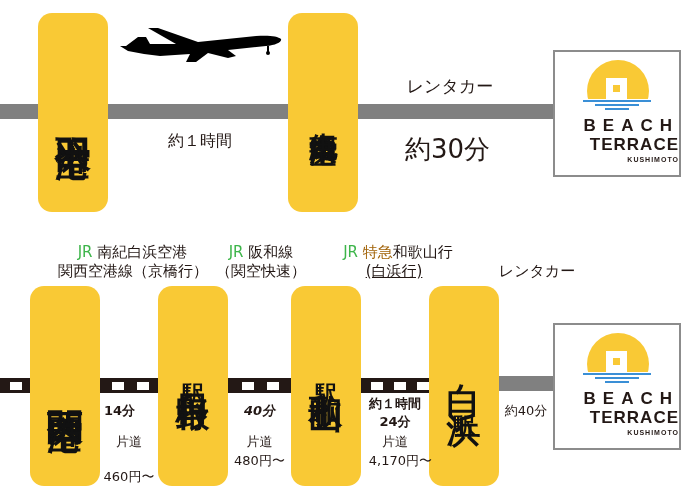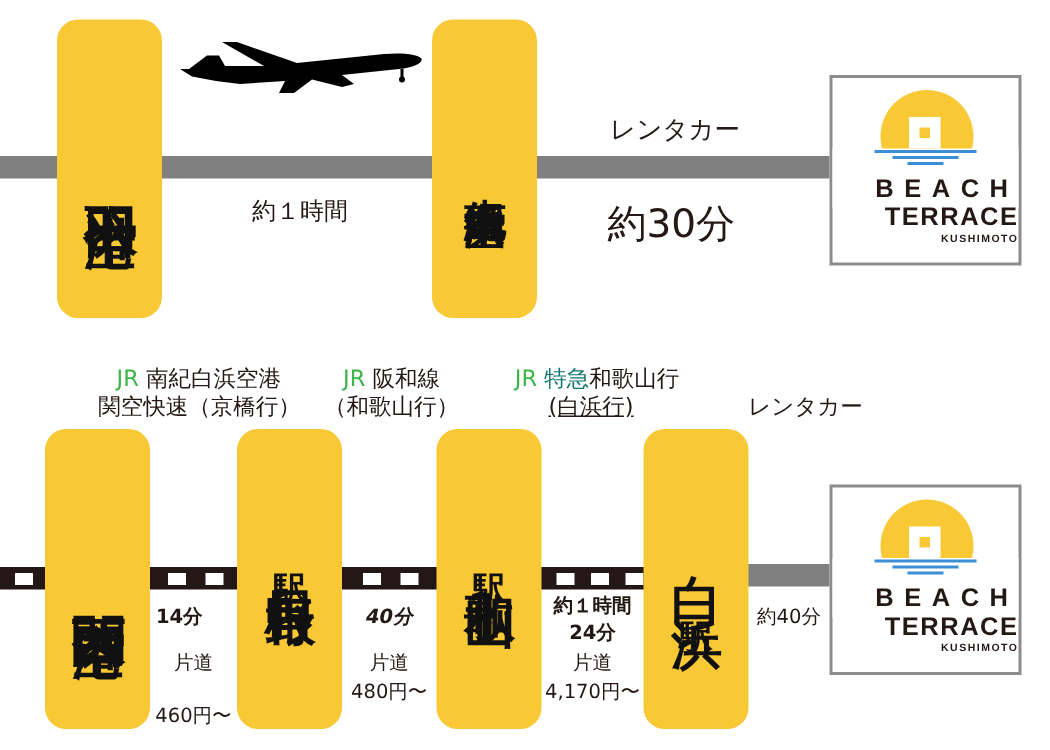--- a/index.html
+++ b/index.html
@@ -9,21 +9,21 @@
   .station{position:absolute;background:#f9c935;border-radius:14px;display:flex;flex-direction:column;
            align-items:center;justify-content:center;}
   .vname{writing-mode:vertical-rl;text-orientation:upright;font-weight:bold;color:#111;line-height:1;}
   .eki{font-weight:bold;color:#111;font-size:22px;line-height:1;}
   .graybar{position:absolute;background:#808080;}
   .rail{position:absolute;background:#231815;height:15px;top:378px;}
   .sq{position:absolute;top:4px;width:12px;height:8px;background:#ffffff;}
   .label{position:absolute;font-size:15px;color:#231815;white-space:nowrap;text-align:center;}
   .small{font-size:13px;}
   .jr{color:#3db54a;}
-  .red{color:#0f766e;}
+  .red{color:#a16207;}
   .logo{position:absolute;width:124px;height:123px;border:2px solid #8c8c8c;background:#fff;}
   .sun{position:absolute;left:32px;top:8px;width:62px;height:62px;border-radius:50%;background:#f9c935;overflow:hidden;}
   .sun-cut{position:absolute;left:0;top:47px;width:124px;height:40px;background:#fff;}
   .win{position:absolute;left:51px;top:26px;width:21px;height:21px;background:#fff;}
   .win-in{position:absolute;left:7px;top:7px;width:7px;height:7px;background:#f9c935;}
   .wave{position:absolute;height:2px;background:#3a8fd6;}
   .beach{position:absolute;left:0;width:124px;text-align:right;font-family:"Liberation Sans",sans-serif;font-weight:bold;color:#231815;}
 </style>
 </head>
 <body>
@@ -96,48 +96,48 @@
 
 <div class="station" style="left:429px;top:286px;width:70px;height:200px;">
   <span class="vname" style="font-size:34px;letter-spacing:28px;margin-top:22px;">白浜</span>
   <span class="eki" style="margin-top:2px;">駅</span>
 </div>
 
 <div class="label" style="left:60px;top:243px;width:145px;">
   <span class="jr">JR</span>
   <span>南紀白浜空港</span>
 </div>
-<div class="label" style="left:58px;top:262px;width:150px;">関空快速（京橋行）</div>
+<div class="label" style="left:58px;top:262px;width:150px;">関西空港線（京橋行）</div>
 
 <div class="label" style="left:215px;top:243px;width:92px;">
   <span class="jr">JR</span>
   <span>阪和線</span>
 </div>
-<div class="label" style="left:212px;top:262px;width:98px;">（和歌山行）</div>
+<div class="label" style="left:212px;top:262px;width:98px;">（関空快速）</div>
 
 <div class="label" style="left:333px;top:243px;width:130px;">
   <span class="jr">JR</span>
   <span class="red">特急</span><span>和歌山行</span>
 </div>
 <div class="label" style="left:350px;top:262px;width:88px;text-decoration:underline;">(白浜行)</div>
 
 <div class="label" style="left:492px;top:262px;width:90px;">レンタカー</div>
 
 <div class="label small" style="left:100px;top:402px;width:39px;font-weight:bold;">14分</div>
 <div class="label small" style="left:100px;top:433px;width:58px;">片道</div>
 <div class="label small" style="left:98px;top:468px;width:62px;">460円〜</div>
 
 <div class="label small" style="left:228px;top:402px;width:63px;font-weight:bold;font-style:italic;">40分</div>
 <div class="label small" style="left:228px;top:433px;width:63px;">片道</div>
 <div class="label small" style="left:226px;top:452px;width:67px;">480円〜</div>
 
 <div class="label small" style="left:361px;top:395px;width:68px;font-weight:bold;">約１時間</div>
 <div class="label small" style="left:361px;top:413px;width:68px;font-weight:bold;">24分</div>
 <div class="label small" style="left:361px;top:433px;width:68px;">片道</div>
-<div class="label small" style="left:358px;top:452px;width:74px;">4,170円〜</div>
+<div class="label small" style="left:358px;top:452px;width:74px;text-align:right;">4,170円〜</div>
 
 <div class="label small" style="left:499px;top:402px;width:54px;">約40分</div>
 
 <div class="logo" style="left:553px;top:323px;">
   <div class="sun"></div>
   <div class="sun-cut"></div>
   <div class="win">
       <div class="win-in"></div>
     </div>
   <div class="wave" style="left:28px;top:48px;width:68px;"></div>

